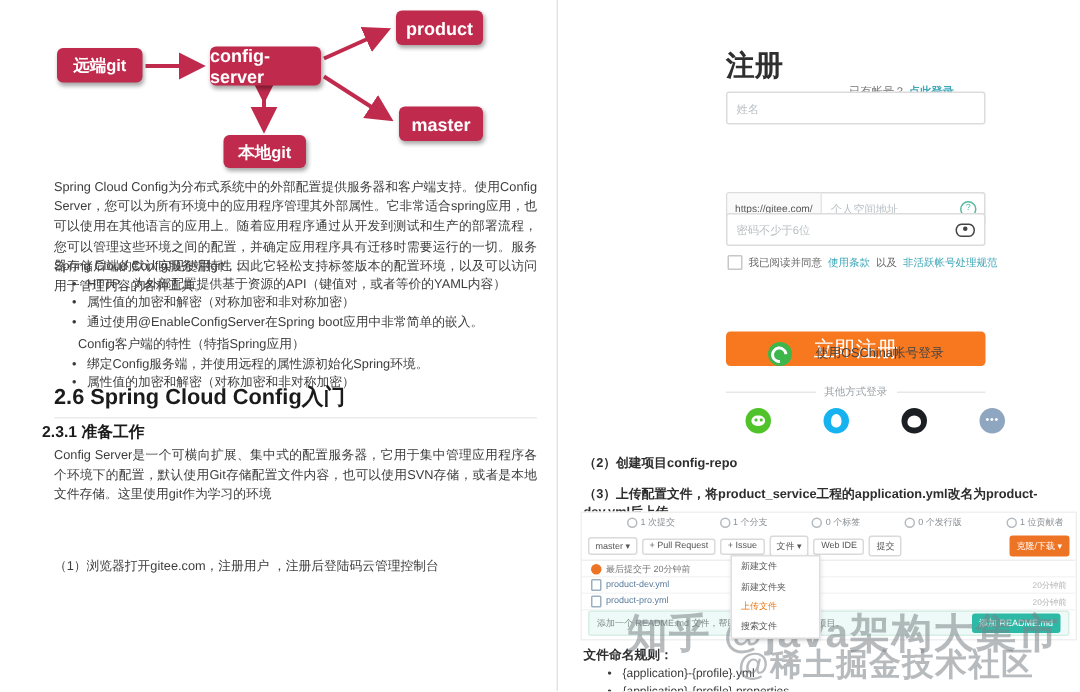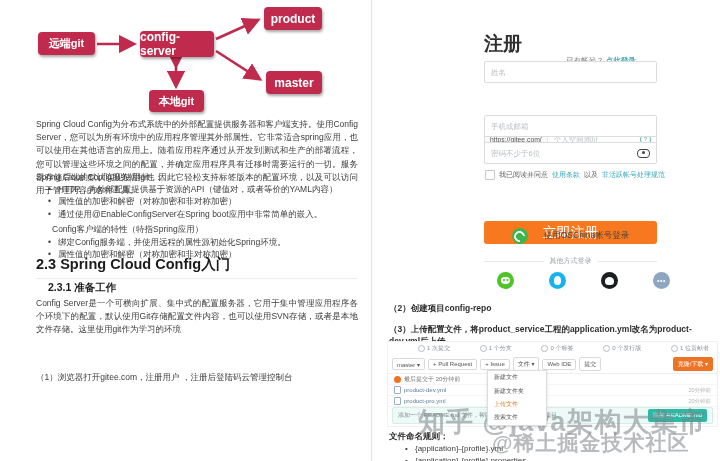--- a/index.html
+++ b/index.html
@@ -139,22 +139,22 @@
     <div class="li">
         <span class="b">•</span>
         <span>绑定Config服务端，并使用远程的属性源初始化Spring环境。</span>
       </div>
     <div class="li">
         <span class="b">•</span>
         <span>属性值的加密和解密（对称加密和非对称加密）</span>
       </div>
   </div>
 
-  <div class="abs h2" style="left:36px;top:255px;width:322px;">2.3 Spring Cloud Config入门</div>
-  <div class="abs h3" style="left:48px;top:281px;">2.3.1 准备工作</div>
+  <div class="abs h2" style="left:36px;top:255px;width:322px;">2.6 Spring Cloud Config入门</div>
+  <div class="abs h3" style="left:28px;top:281px;">2.3.1 准备工作</div>
 
   <div class="abs para" style="left:36px;top:297px;width:322px;">Config Server是一个可横向扩展、集中式的配置服务器，它用于集中管理应用程序各个环境下的配置，默认使用Git存储配置文件内容，也可以使用SVN存储，或者是本地文件存储。这里使用git作为学习的环境</div>
   <div class="abs para" style="left:36px;top:371px;width:322px;">（1）浏览器打开gitee.com，注册用户 ，注册后登陆码云管理控制台</div>
 
   <div class="vdiv" style="left:371px;top:0;height:461px;"></div>
 
   <div class="abs reg-title" style="left:484px;top:31px;">注册</div>
   <div class="abs have-acct" style="left:545px;top:56px;width:112px;text-align:center;">
     <span>已有帐号？</span>
     <span class="tlink" style="font-weight:bold;">点此登录</span>
@@ -163,23 +163,20 @@
   <div class="fieldbox" style="left:484px;top:61px;">
     <input type="text" placeholder="姓名" style="">
   </div>
 
   <div class="fieldbox" style="left:484px;top:88px;margin-top:40px;">
     <div class="prefix">https://gitee.com/</div>
     <input type="text" placeholder="个人空间地址" style="">
     <div class="info-ic">?</div>
   </div>
 
-  <div class="fieldbox" style="left:484px;top:115px;">
-    <input type="text" placeholder="手机或邮箱" style="">
-  </div>
 
   <div class="fieldbox" style="left:484px;top:142px;">
     <input type="password" placeholder="密码不少于6位" style="">
     <div class="eye"></div>
   </div>
 
   <div class="abs agree" style="left:485px;top:170px;">
     <span class="chk"></span>
     <span>我已阅读并同意</span>
     <span class="tlink">使用条款</span>

